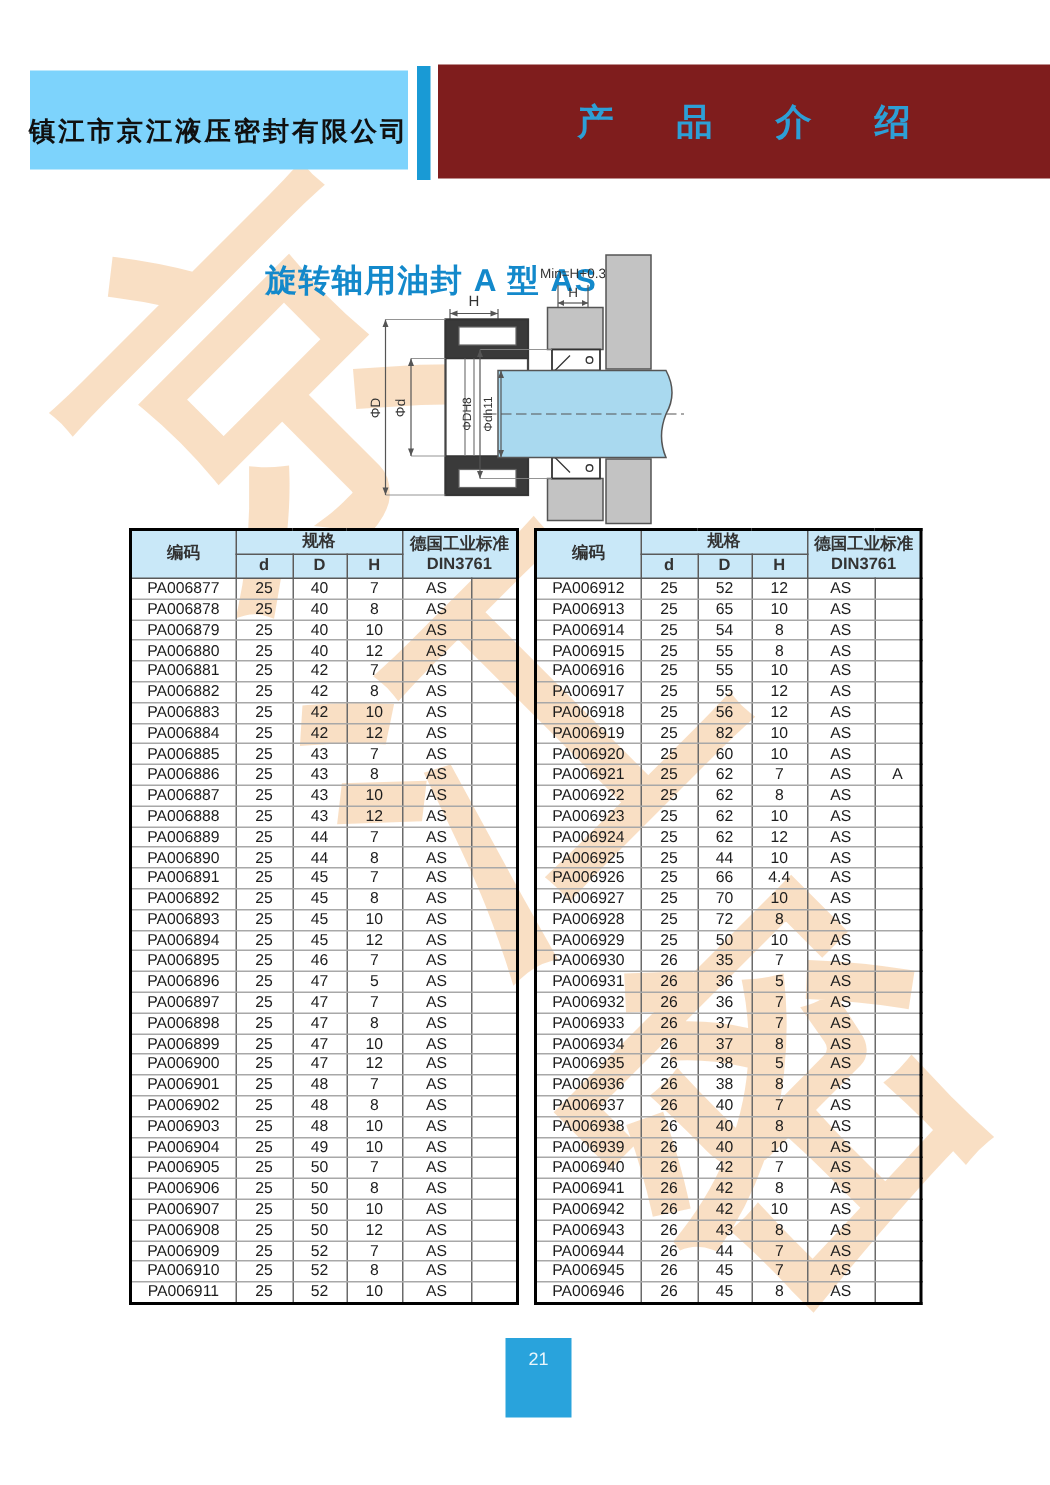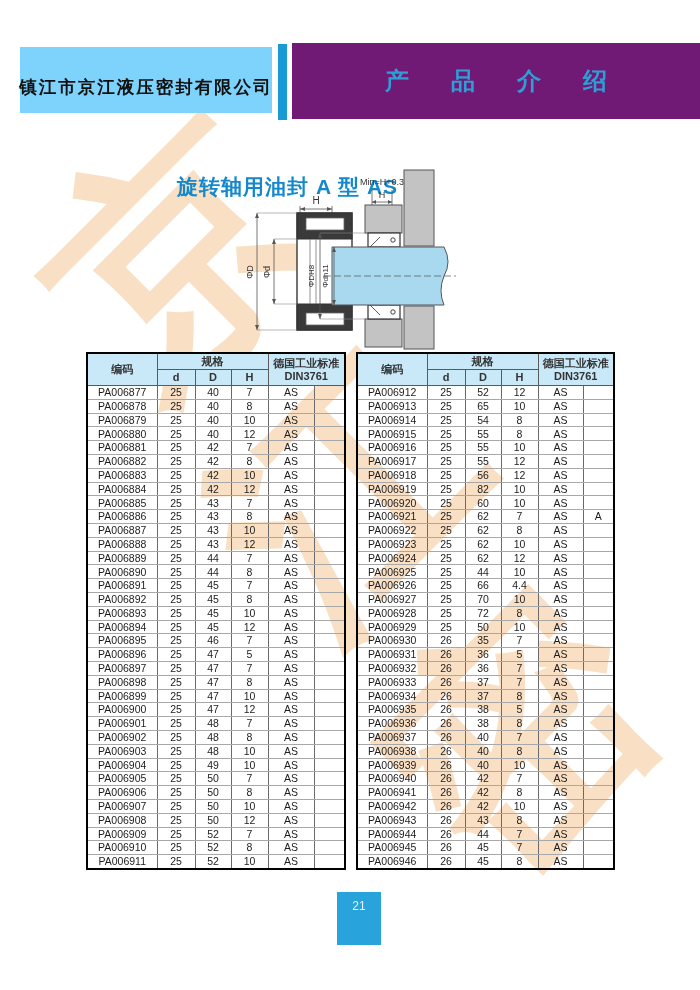--- a/index.html
+++ b/index.html
@@ -16,21 +16,21 @@
     background:#7dd3fc;
     display:flex;align-items:center;justify-content:center;
   }
   .company{
     font-family:"Liberation Serif", serif;
     font-weight:bold;font-size:17.5px;color:#101010;letter-spacing:2px;
     padding-top:14px;white-space:nowrap;
   }
   .band-stripe{left:278px;top:44px;width:9px;height:76px;background:#199ad5;}
   .band-light{
-    left:292px;top:43px;width:408px;height:76px;background:#701a75;
+    left:292px;top:43px;width:408px;height:76px;background:#7f1d1d;
     display:flex;align-items:center;justify-content:center;
   }
   .section-title{
     font-family:"Liberation Serif", serif;
     color:#2d9fd6;font-weight:bold;font-size:24px;letter-spacing:18px;
     padding-left:18px;white-space:nowrap;
   }
   .page-title{
     left:0;top:134px;width:604px;text-align:center;
     color:#1389cb;font-weight:bold;font-size:21px;letter-spacing:1px;margin-top:39px;

